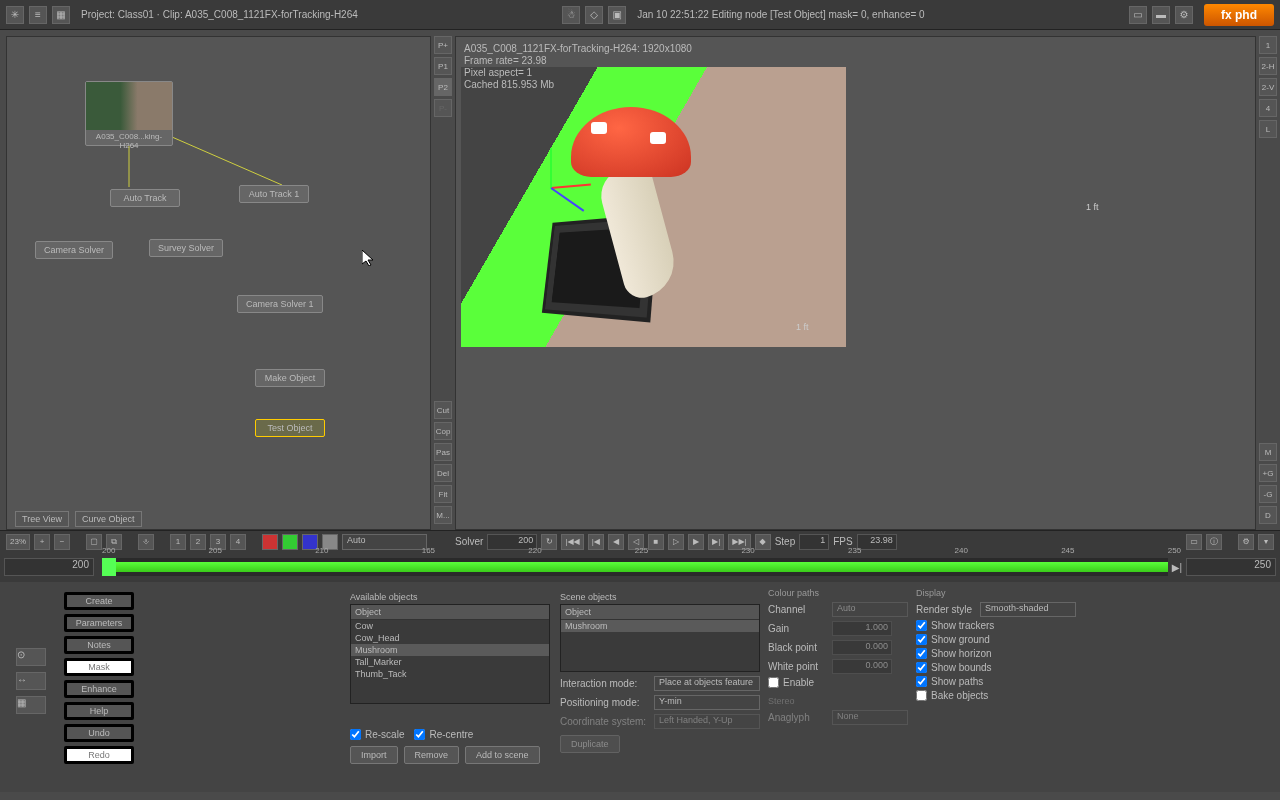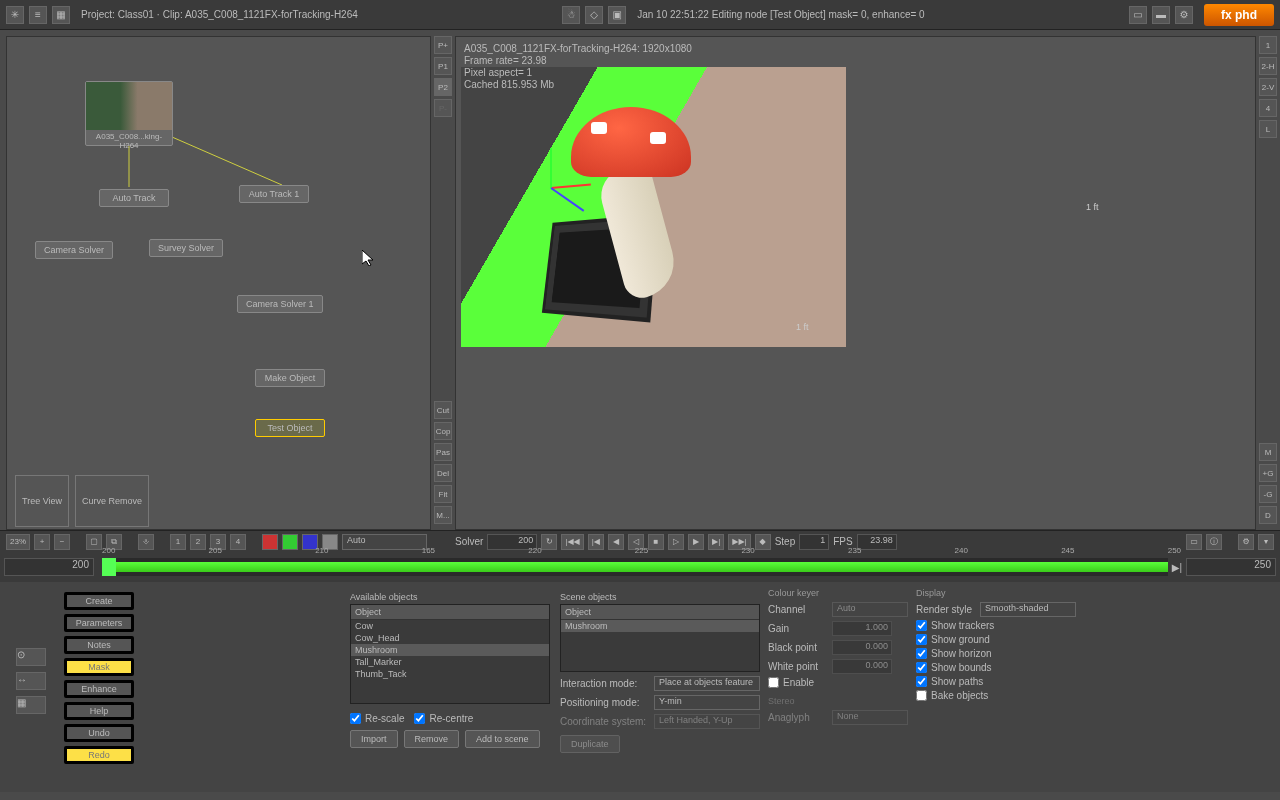--- a/index.html
+++ b/index.html
@@ -33,38 +33,38 @@
 .tablet{position:absolute;left:70px;top:150px;width:130px;height:100px;background:#333;transform:perspective(400px) rotateY(-35deg) rotateX(10deg);border:4px solid #222;}
 .tablet::before{content:"";position:absolute;inset:8px;background:#1a1a1a;}
 .gizmo{position:absolute;left:90px;top:120px;}
 .gizmo .ax{position:absolute;width:40px;height:2px;transform-origin:left;}
 .gizmo .xr{background:#f33;transform:rotate(-5deg);}
 .gizmo .yg{background:#3f3;transform:rotate(-90deg);}
 .gizmo .zb{background:#44f;transform:rotate(35deg);}
 .grid3d{position:absolute;inset:0;}
 .ftlbl{position:absolute;font-size:9px;color:#ccc;}
 .treebar{position:absolute;bottom:2px;left:8px;display:flex;gap:6px;}
-.treebar .btn{background:#555;border:1px solid #777;padding:20px 6px;font-size:9px;}
+.treebar .btn{background:#555;border:1px solid #777;padding:2px 6px;font-size:9px;}
 .tlrow{height:22px;background:#3a3a3a;display:flex;align-items:center;padding:0 6px;gap:4px;border-top:1px solid #222;}
 .tlrow .smbtn{height:16px;min-width:16px;background:#555;border:1px solid #666;font-size:8px;display:flex;align-items:center;justify-content:center;padding:0 3px;}
 .tlrow .numfld{width:50px;height:16px;background:#333;border:1px solid #555;text-align:right;padding-right:3px;font-size:9px;}
 .tlrow .sel{width:85px;height:16px;background:#444;border:1px solid #666;font-size:9px;padding-left:4px;}
 .timeline{height:30px;background:#3a3a3a;display:flex;align-items:center;position:relative;}
 .tl-in{width:90px;height:18px;background:#333;border:1px solid #555;text-align:right;padding-right:4px;margin:0 4px;}
 .tl-track{flex:1;height:18px;background:#2a2a2a;position:relative;margin:0 4px;}
 .tl-bar{position:absolute;left:0;right:0;top:4px;height:10px;background:linear-gradient(#5aff3a,#3acc1a);}
 .tl-ticks{position:absolute;left:0;right:0;top:-12px;height:12px;}
 .tl-tick{position:absolute;font-size:8px;color:#aaa;}
 .tl-play{position:absolute;left:0;top:0;width:14px;height:18px;background:#5f5;}
 .botpanel{height:210px;background:#444;display:flex;padding:6px;gap:8px;}
 .leftbtns{width:50px;display:flex;flex-direction:column;gap:6px;align-items:center;padding-top:60px;}
 .leftbtns .ico{width:30px;height:18px;background:#555;border:1px solid #666;}
 .sidebtns{width:70px;display:flex;flex-direction:column;gap:4px;padding-top:4px;}
 .sidebtns .btn{height:18px;background:#555;border:3px solid #000000;font-size:9px;display:flex;align-items:center;justify-content:center;border-radius:2px;}
-.sidebtns .btn.dis{color:#777;background:#fde047;}
+.sidebtns .btn.dis{color:#777;background:#ffffff;}
 .objsect{flex:0 0 410px;display:flex;flex-direction:column;}
 .objrow{display:flex;gap:10px;}
 .objcol{flex:1;display:flex;flex-direction:column;}
 .objlbl{font-size:9px;margin-bottom:2px;}
 .objlist{height:100px;background:#3a3a3a;border:1px solid #222;}
 .objlist .hdr{background:#555;padding:2px 4px;font-size:9px;border-bottom:1px solid #333;}
 .objlist .itm{padding:1px 4px;font-size:9px;}
 .objlist .itm.sel{background:#5a5a5a;}
 .fldrow{display:flex;align-items:center;gap:4px;margin-top:4px;font-size:9px;}
 .fldrow .lbl{width:90px;}
@@ -117,30 +117,30 @@
       <line x1="185" y1="214" x2="275" y2="256" stroke="#aaa" stroke-width="1"></line>
       <line x1="71" y1="214" x2="250" y2="330" stroke="#aaa" stroke-width="1"></line>
       <line x1="275" y1="160" x2="275" y2="256" stroke="#cfcf40" stroke-width="1"></line>
       <line x1="275" y1="268" x2="288" y2="330" stroke="#cfcf40" stroke-width="1"></line>
       <line x1="288" y1="342" x2="288" y2="380" stroke="#cfcf40" stroke-width="1"></line>
     </svg>
     <div class="node src" style="left:78px;top:44px">
       <div class="thumb"></div>
       <div class="lbl">A035_C008...king-H264</div>
     </div>
-    <div class="node" style="left:92px;top:152px">Auto Track</div>
+    <div class="node" style="left:103px;top:152px">Auto Track</div>
     <div class="node" style="left:232px;top:148px">Auto Track 1</div>
     <div class="node" style="left:28px;top:204px">Camera Solver</div>
     <div class="node" style="left:142px;top:202px">Survey Solver</div>
     <div class="node" style="left:230px;top:258px">Camera Solver 1</div>
     <div class="node" style="left:248px;top:332px">Make Object</div>
     <div class="node sel" style="left:248px;top:382px">Test Object</div>
     <div class="treebar">
       <div class="btn">Tree View</div>
-      <div class="btn">Curve Remove</div>
+      <div class="btn">Curve Object</div>
     </div>
   </div>
 
   <div class="pcol">
     <div class="pb">P+</div>
     <div class="pb">P1</div>
     <div class="pb" style="background:#666">P2</div>
     <div class="pb" style="color:#666">P-</div>
     <div style="flex:1"></div>
     <div class="pb">Cut</div>
@@ -326,21 +326,21 @@
         <div class="objlist">
           <div class="hdr">Object</div>
           <div id="availlist">
               <div class="itm">Cow</div>
               <div class="itm">Cow_Head</div>
               <div class="itm sel">Mushroom</div>
               <div class="itm">Tall_Marker</div>
               <div class="itm">Thumb_Tack</div>
             </div>
         </div>
-        <div style="display:flex;gap:10px;margin-top:6px">
+        <div style="display:flex;gap:10px;margin-top:22px">
           <label class="cbx">
               <input type="checkbox" checked="" style="">
               <span>Re-scale</span>
             </label>
           <label class="cbx">
               <input type="checkbox" checked="" style="">
               <span>Re-centre</span>
             </label>
         </div>
         <div class="btnrow">
@@ -370,21 +370,21 @@
             <div class="sel">Left Handed, Y-Up</div>
           </div>
         <div class="btnrow">
             <div class="btn" style="opacity:0.6">Duplicate</div>
           </div>
       </div>
     </div>
   </div>
 
   <div class="keysect">
-    <div class="secthdr">Colour keyer</div>
+    <div class="secthdr">Colour paths</div>
     <div class="fldrow">
         <span class="lbl" style="width:60px">Channel</span>
         <div class="sel" style="opacity:0.6">Auto</div>
       </div>
     <div class="fldrow">
         <span class="lbl" style="width:60px">Gain</span>
         <div class="num" style="opacity:0.6">1.000</div>
       </div>
     <div class="fldrow">
         <span class="lbl" style="width:60px">Black point</span>

